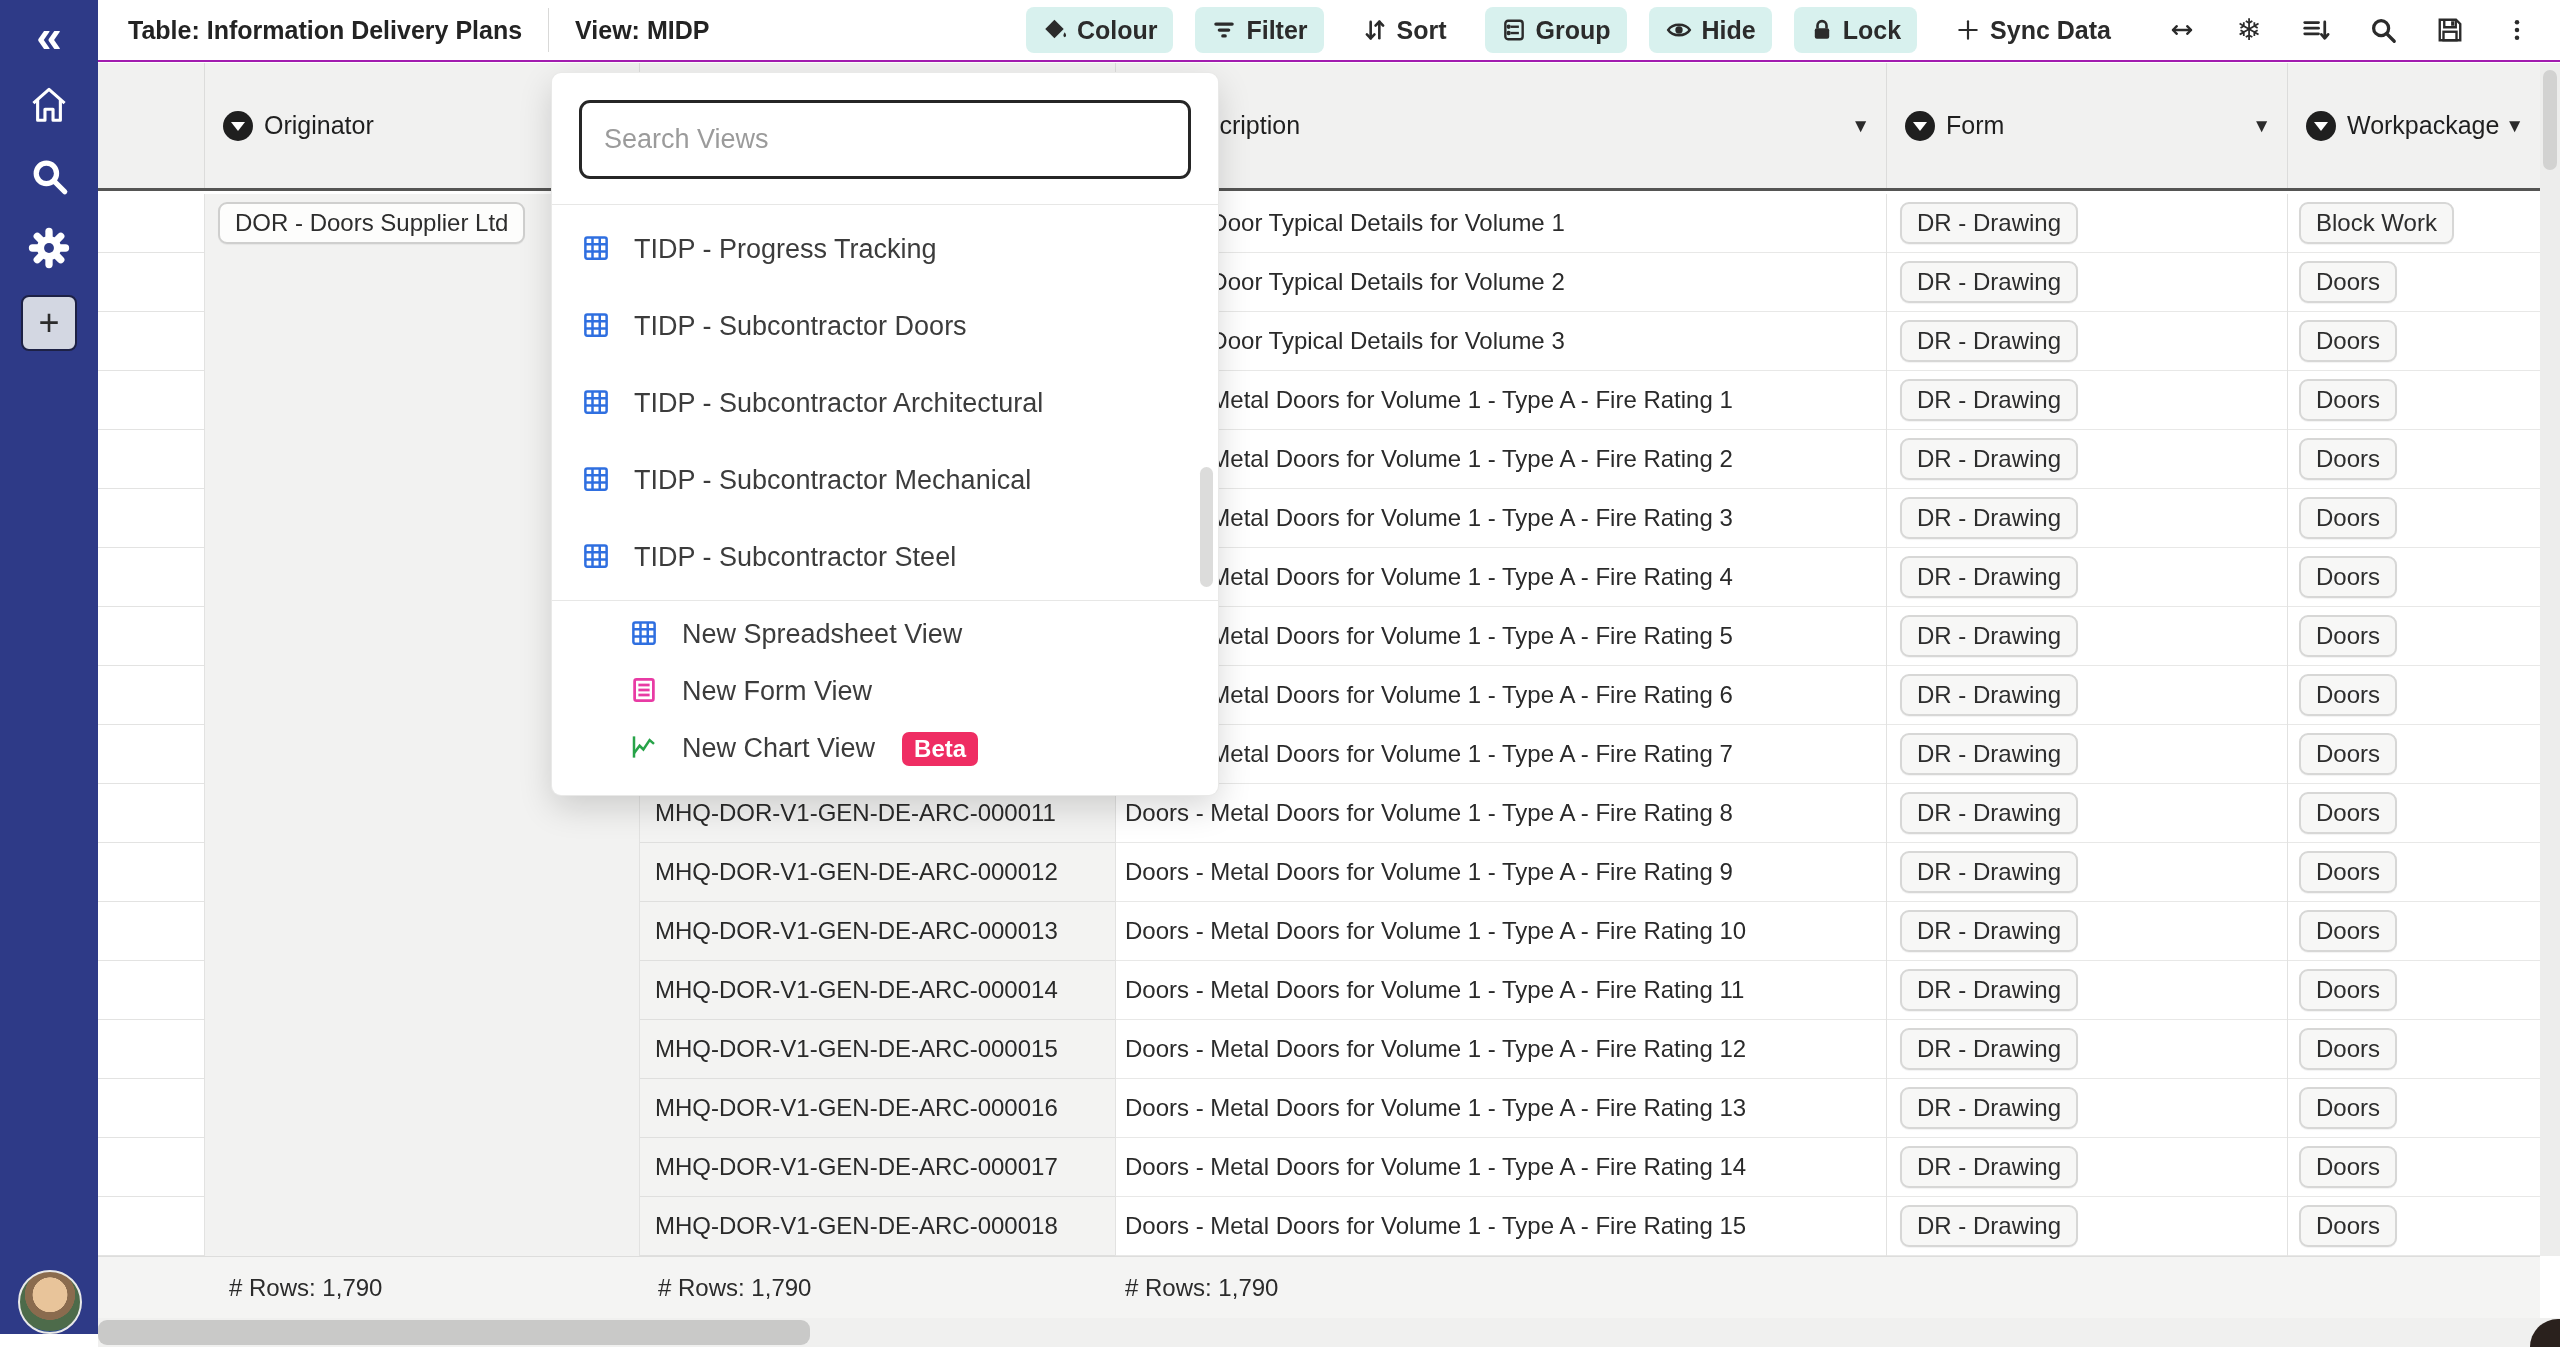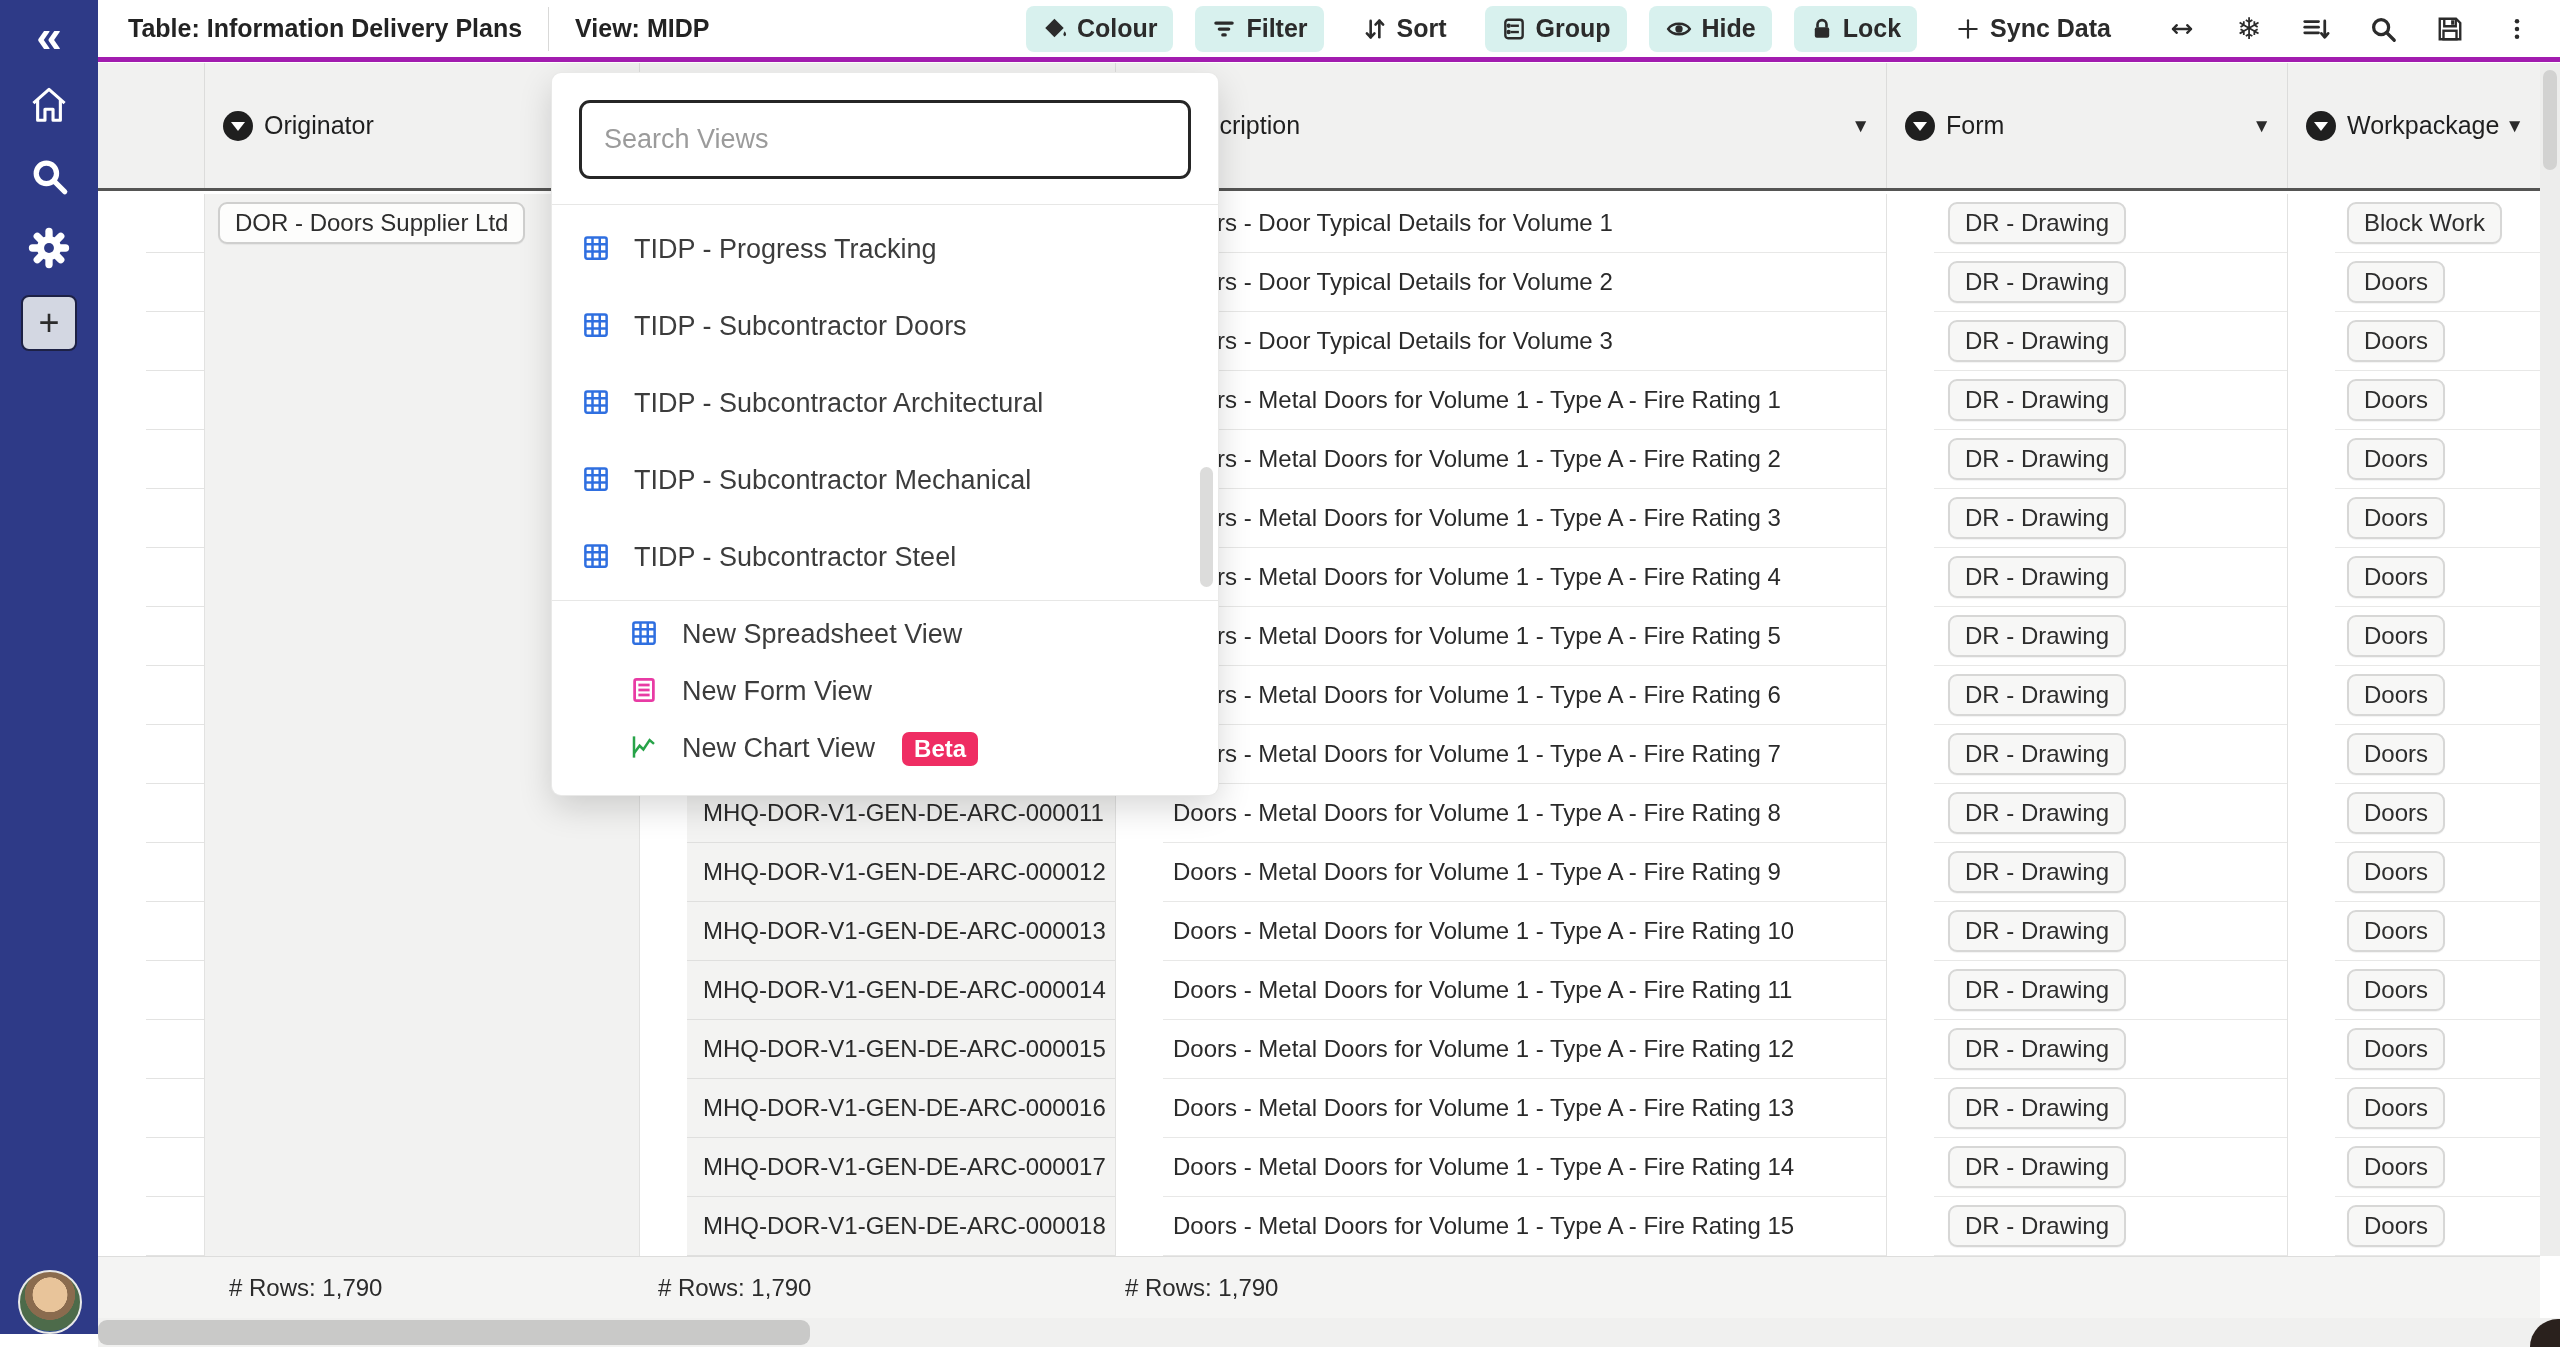--- a/index.html
+++ b/index.html
@@ -15,21 +15,21 @@
     border: 2px solid #1d2145; border-radius: 8px; color: #2b2b2b; font-size: 36px; font-weight: 400;
     display: flex; align-items: center; justify-content: center; }
   .avatar { position: absolute; left: 18px; top: 1270px; width: 64px; height: 64px; border-radius: 50%;
     background: radial-gradient(circle at 50% 38%, #e8c49a 0 36%, #8a6b4e 37% 52%, #4d6b4a 53% 75%, #31528c 76%);
     border: 2px solid #e9e9e9; z-index: 31; }
   .corner-badge { position: absolute; right: -26px; bottom: -28px; width: 56px; height: 56px; border-radius: 50%;
     background: #2a211d; z-index: 40; }
 
   
   .topbar { position: absolute; left: 98px; top: 0; width: 2462px; height: 62px; background: #fff;
-    border-bottom: 5px solid #a21caf; display: flex; align-items: center; padding: 0 26px 0 30px; z-index: 25; }
+    border-bottom: 2px solid #a21caf; display: flex; align-items: center; padding: 0 26px 0 30px; z-index: 25; }
   .tb-title { font-size: 25px; font-weight: 600; color: #232323; white-space: nowrap; }
   .tb-divider { width: 1px; height: 44px; background: #d9d9d8; margin: 0 26px; }
   .tb-buttons { display: flex; align-items: center; gap: 22px; margin-left: auto; }
   .tb-btn { display: flex; align-items: center; gap: 9px; height: 46px; padding: 0 16px; border: none;
     border-radius: 8px; background: transparent; font-family: inherit; font-size: 25px; font-weight: 600;
     color: #2b2b2b; cursor: pointer; white-space: nowrap; }
   .tb-btn.hl { background: #d8f1ee; }
   .tb-ic { display: inline-flex; align-items: center; }
   .tb-icons { display: flex; align-items: center; gap: 33px; margin-left: 38px; }
   .icon-btn { background: none; border: none; cursor: pointer; display: inline-flex; align-items: center;
@@ -44,21 +44,21 @@
   .th-cell.first { border-left: none; }
   .hdr-ic { width: 30px; height: 30px; border-radius: 50%; background: #1f1f1f; display: inline-flex;
     align-items: center; justify-content: center; flex: none; }
   .hdr-ic i { display: block; width: 0; height: 0; border-left: 7px solid transparent;
     border-right: 7px solid transparent; border-top: 9px solid #fff; margin-top: 2px; }
   .th-label { font-size: 25px; color: #1f1f1f; margin-left: 11px; white-space: nowrap; }
   .th-caret { position: absolute; right: 16px; top: 50%; transform: translateY(-50%); font-size: 19px; color: #2b2b2b; }
 
   
   .tbody { position: absolute; left: 98px; top: 194px; width: 2442px; height: 1062px; background: #fff; z-index: 4; }
-  .col { position: absolute; top: 0; height: 100%; padding-left: 48px; }
+  .col { position: absolute; top: 0; height: 100%; }
   .vline { position: absolute; top: 0; width: 1px; height: 100%; background: #e2e2e1; }
   .cell { height: 59px; display: flex; align-items: center; border-bottom: 1px solid #e8e8e7; }
   .cell.gutter { border-bottom: 1px solid #e3e3e2; }
   .cell.idc { background: #f3f3f2; border-bottom: 1px solid #dfdfde; padding-left: 16px;
     font-size: 24px; color: #2a2a2a; white-space: nowrap; }
   .cell.desc { padding-left: 10px; font-size: 24px; color: #2a2a2a; white-space: nowrap; overflow: hidden; }
   .col-originator { background: #f2f2f1; }
   .chip { display: inline-block; background: #f7f7f6; border: 2px solid #d7d7d6; border-radius: 9px;
     padding: 5px 15px; font-size: 24px; color: #2d2d2d; white-space: nowrap; box-shadow: 0 1px 1px rgba(0,0,0,.05); }
   .orig-chip { position: absolute; top: 8px; left: 14px; background: #fdfdfc; border-color: #cfcfce; }

